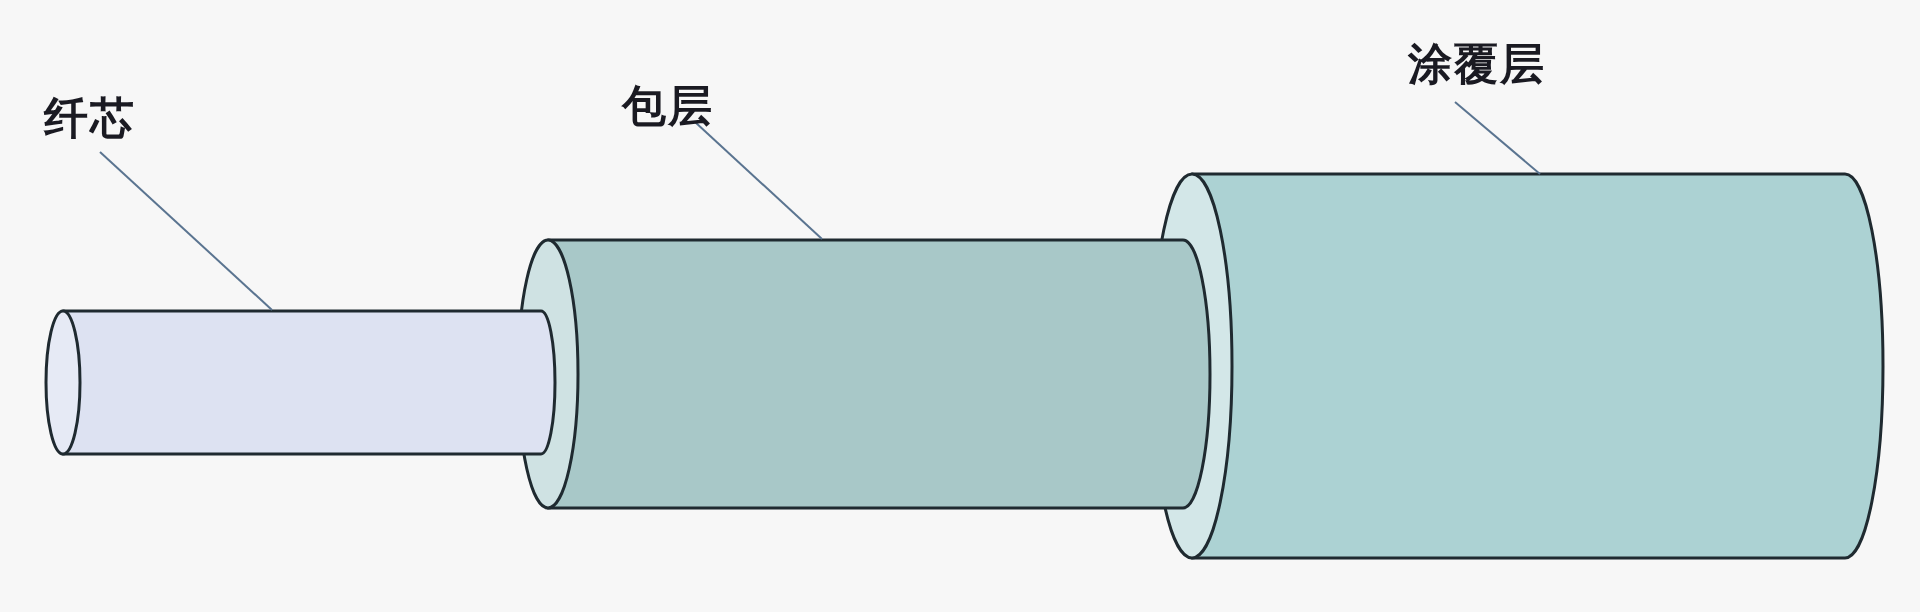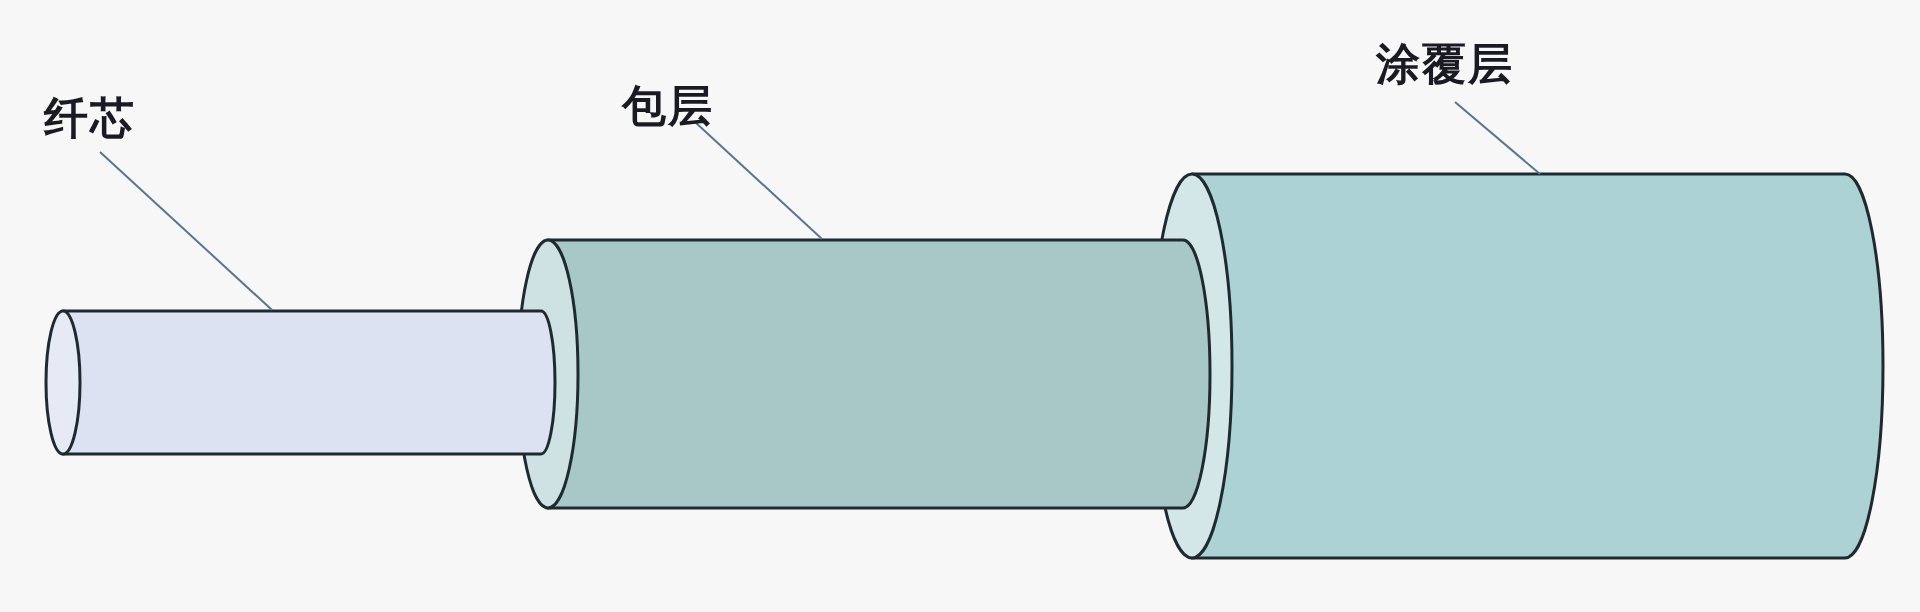--- a/index.html
+++ b/index.html
@@ -64,13 +64,13 @@
     <ellipse class="outline" fill="#e6eaf5" cx="63" cy="382.5" rx="17" ry="71.5"></ellipse>
   </g>
 
   <line class="leader" x1="100" y1="152" x2="272" y2="310"></line>
   <line class="leader" x1="695" y1="122" x2="822" y2="239"></line>
   <line class="leader" x1="1455" y1="102" x2="1540" y2="174"></line>
 </svg>
 
 <div class="label" style="left:44px; top:96px;text-align:center;">纤芯</div>
 <div class="label" style="left:622px; top:84px;">包层</div>
-<div class="label" style="left:1376px; top:42px;">涂覆层</div>
+<div class="label" style="left:1408px; top:42px;">涂覆层</div>
 
 </body></html>

